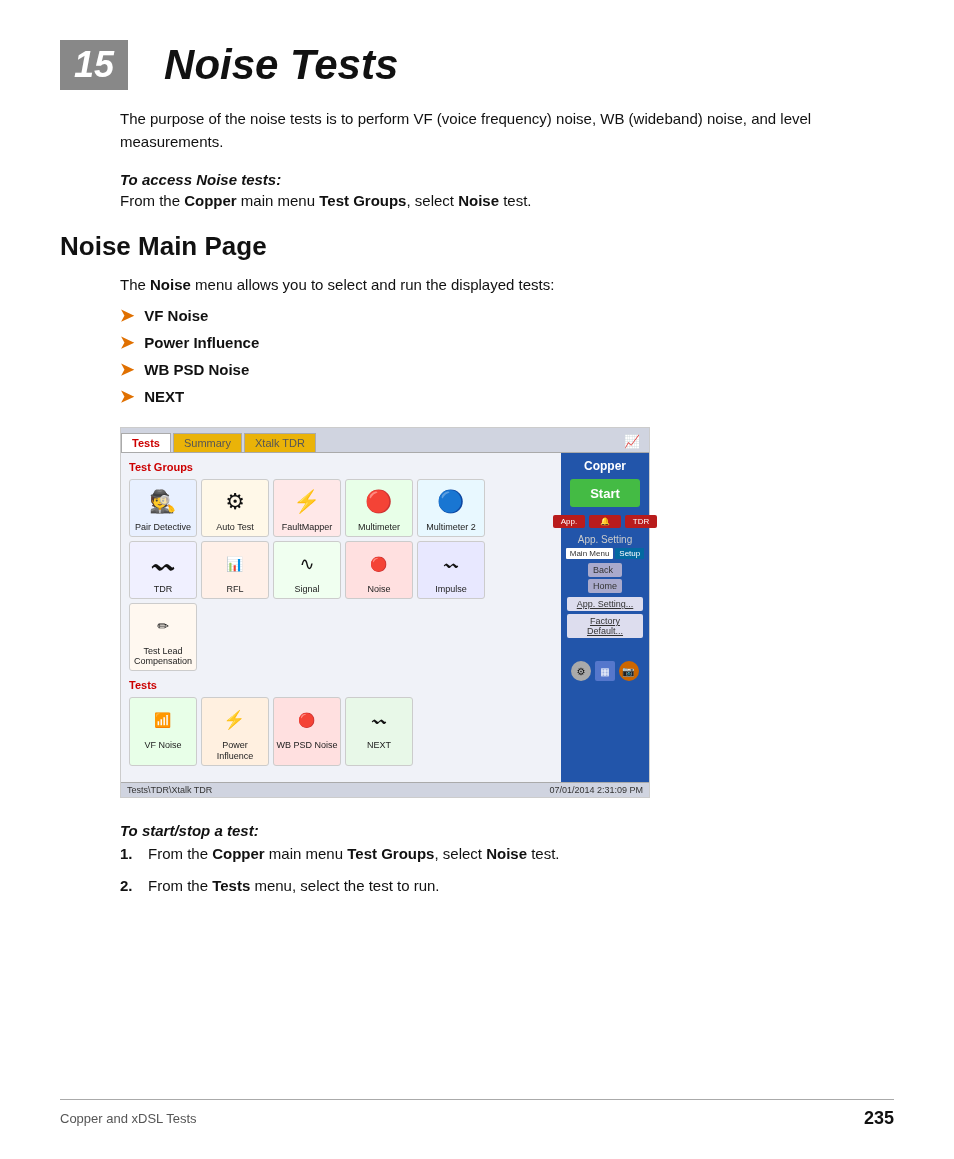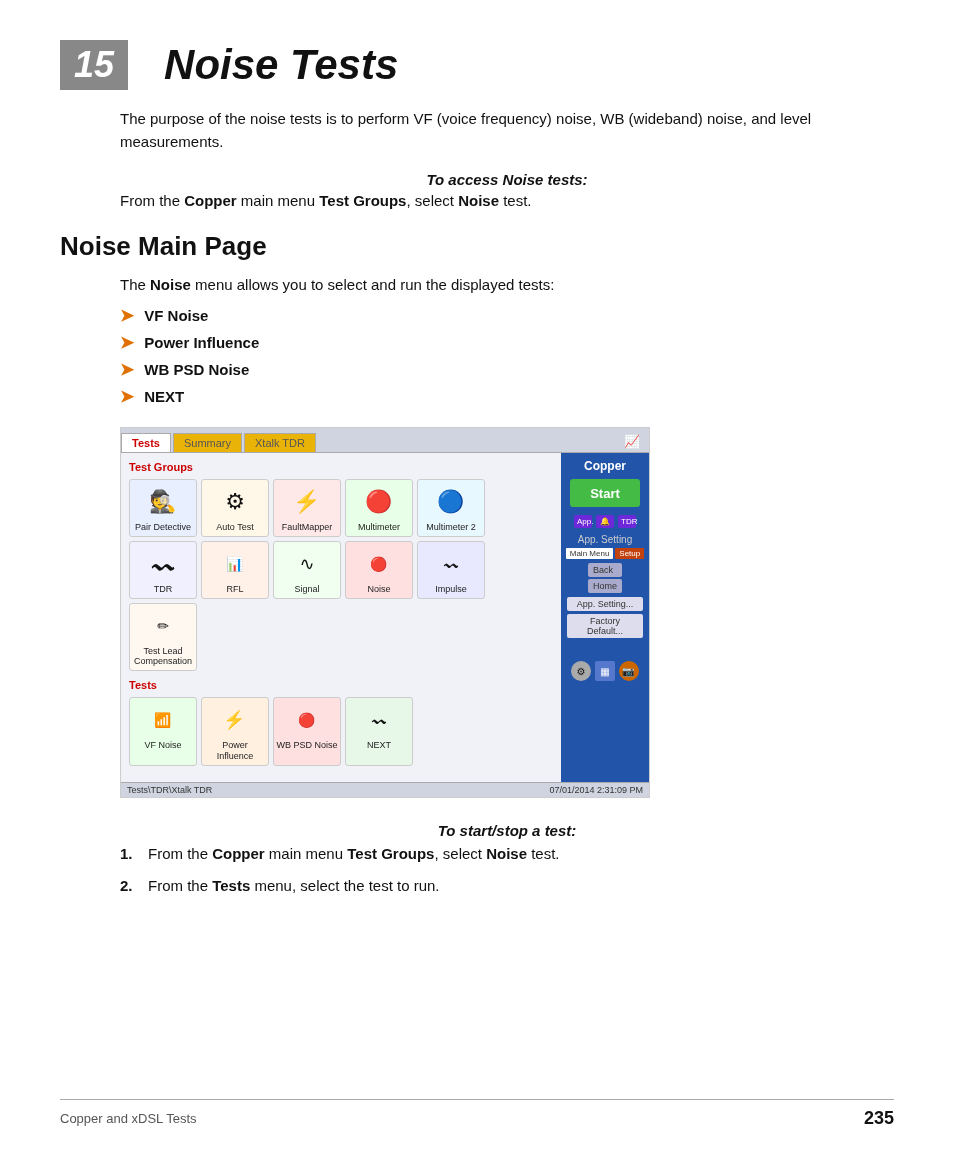--- a/index.html
+++ b/index.html
@@ -50,21 +50,20 @@
       line-height: 1.5;
     }
 
     
     .procedure-heading {
       margin-left: 60px;
       font-weight: bold;
       font-style: italic;
       font-size: 15px;
       margin-bottom: 4px;
-      text-align: center;
     }
     .procedure-text {
       margin-left: 60px;
       font-size: 15px;
       margin-bottom: 22px;
     }
     .procedure-text b {
       font-weight: bold;
     }
 
@@ -183,36 +182,36 @@
       border-radius: 3px;
       margin-bottom: 8px;
     }
 
     .right-icons {
       display: flex;
       gap: 4px;
       margin-bottom: 6px;
     }
     .right-icon-box {
-      background: #6d28d9;
+      background: #b91c1c;
       color: #fff;
       font-size: 9px;
       text-align: center;
       padding: 2px 3px;
       border-radius: 2px;
-      width: 18px;
+      width: 32px;
     }
 
     .menu-tabs {
       display: flex;
       gap: 2px;
       margin-bottom: 4px;
     }
     .menu-tab {
-      background: #c2410c;
+      background: #0369a1;
       color: #fff;
       font-size: 8px;
       padding: 1px 4px;
       border-radius: 1px;
     }
     .menu-tab.active { background: #fff; color: #333; }
 
     .nav-btns {
       display: flex;
       gap: 2px;
@@ -229,20 +228,21 @@
 
     .menu-item-btn {
       background: #dde;
       color: #333;
       font-size: 9px;
       padding: 2px 6px;
       border-radius: 2px;
       margin-bottom: 3px;
       width: 76px;
       text-align: center;
+      text-decoration: underline;
     }
 
     
     .group-label {
       font-size: 11px;
       font-weight: bold;
       color: #c00;
       margin-bottom: 6px;
     }
 

